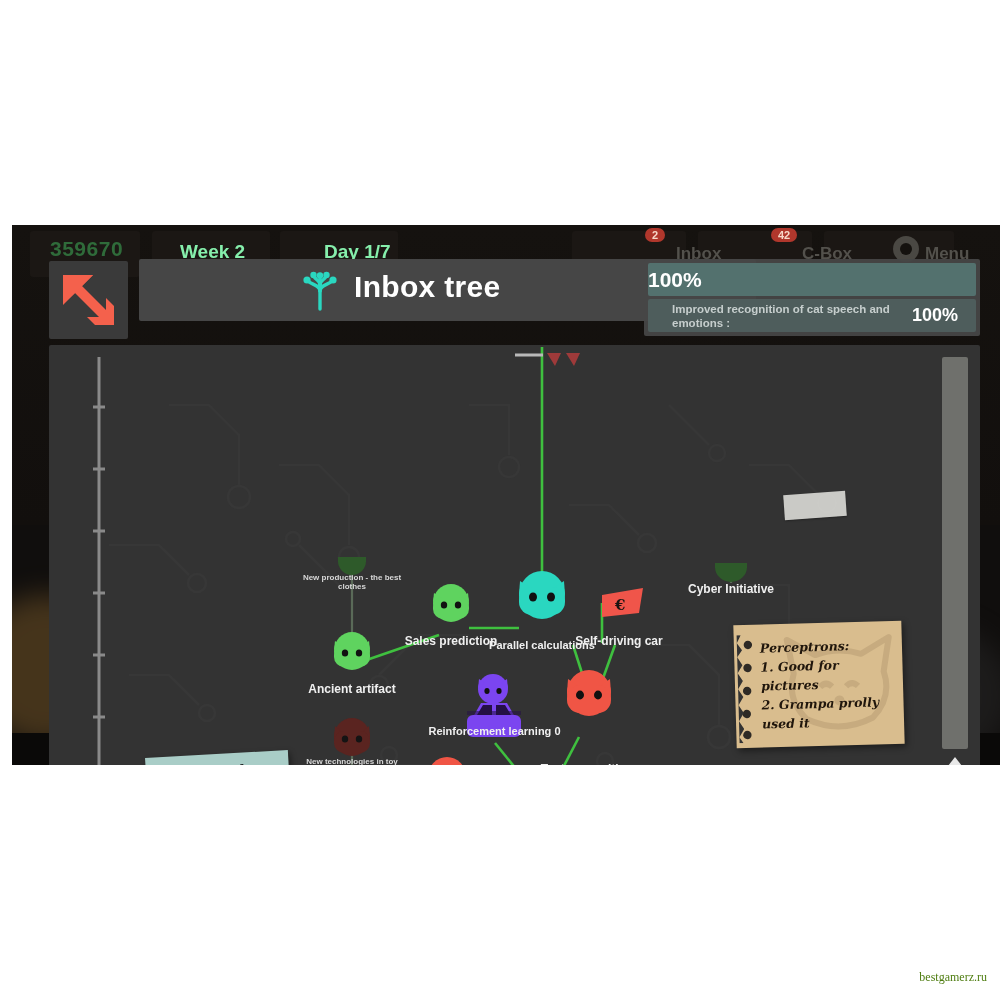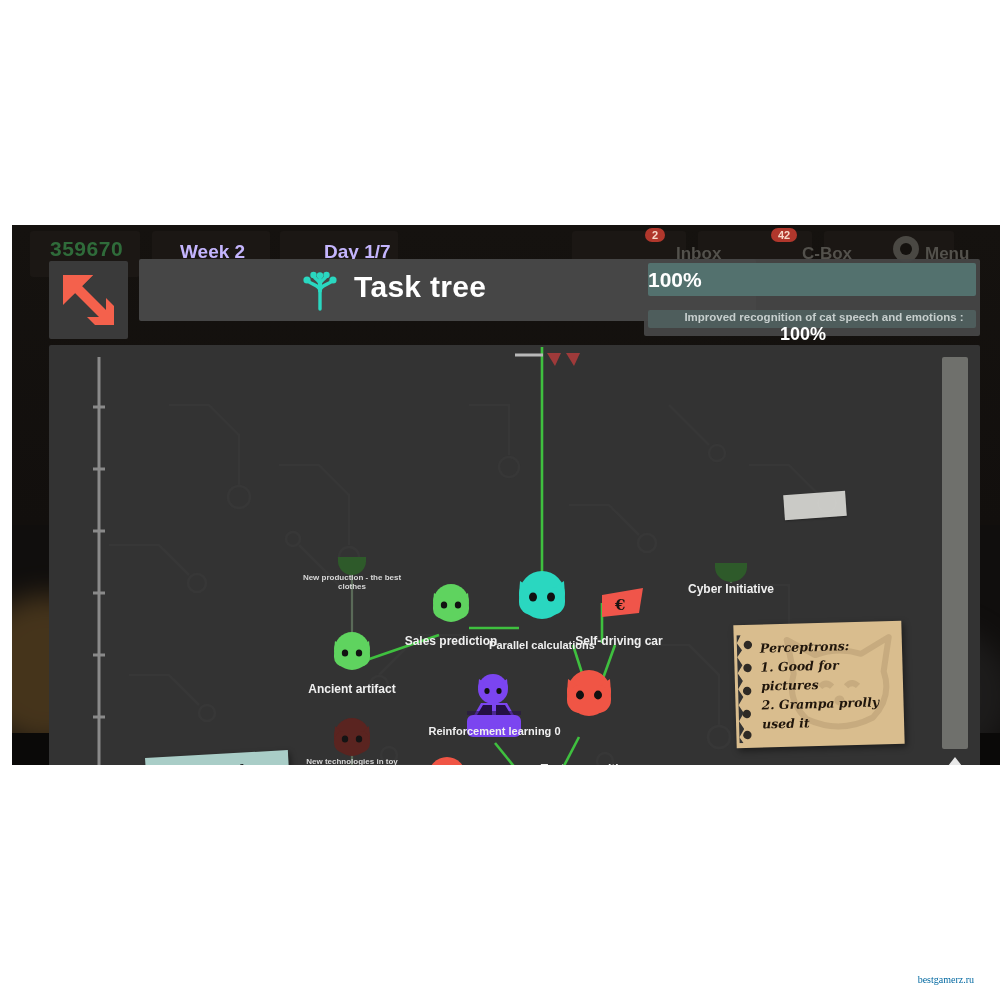--- a/index.html
+++ b/index.html
@@ -37,21 +37,21 @@
   }
   .bg-panel-dark {
     position:absolute; background:#1b1714; border-radius:3px;
   }
   .hud-money {
     position:absolute; left:38px; top:236px-225px;
     color:#2f6b3a; font-size:21px; font-weight:bold; letter-spacing:.5px;
     font-family:"Liberation Sans", sans-serif;
   }
   .hud-label {
-    position:absolute; color:#c4b5fd; font-size:19px; font-weight:bold;
+    position:absolute; color:#86efac; font-size:19px; font-weight:bold;
     white-space:nowrap;
   }
   .hud-badge {
     position:absolute; background:#b0372c; color:#f7d8c9;
     font-size:11px; font-weight:bold; border-radius:7px;
     padding:1px 7px; text-align:center;
   }
   .hud-btn-label {
     position:absolute; color:#53514c; font-size:17px; font-weight:bold;
     white-space:nowrap;
@@ -100,23 +100,23 @@
   }
   #progress-main .pm-label {
     color:#f2f2f2; font-size:16.5px; font-weight:bold;
     padding-left:10px; flex:1; white-space:nowrap;
   }
   #progress-main .pm-value {
     color:#ffffff; font-size:21px; font-weight:bold;
     padding-right:11px;
   }
   #progress-sub {
-    position: relative; margin-top:14px; height: 18px;
+    position: relative; margin-top:3px; height: 33px;
     background: #4e5d5c; border-radius: 2px;
-    display:flex; align-items:center;flex-direction:column;
+    display:flex; align-items:center;
   }
   #progress-sub .ps-label {
     color:#c6cecd; font-size:11.5px; font-weight:bold;
     padding-left:24px; flex:1; line-height:14px;
   }
   #progress-sub .ps-value {
     color:#ffffff; font-size:18px; font-weight:bold;
     padding-right:18px;
   }
 
@@ -195,22 +195,22 @@
   }
   #percep-tape {
     position:absolute; left:772px; top:268px;
     width:62px; height:25px;
     background:rgba(235,235,230,.82);
     transform: rotate(-4deg);
     box-shadow:0 1px 2px rgba(0,0,0,.3);
   }
 
   #watermark {
-    position:absolute; right:26px; bottom:15px;
-    color:#0369a1; font-size:10px;
+    position:absolute; right:13px; bottom:15px;
+    color:#4d7c0f; font-size:12px;
     font-family:"Liberation Serif", serif;
   }
 </style>
 </head>
 <body>
 
 <div id="game-viewport">
 
   <div class="bg-scene">
     <div class="bg-wall"></div>
@@ -255,21 +255,21 @@
         <path d="M22 16 C22 11 27 11 28 7"></path>
       </g>
       <g fill="#2ad7c0">
         <circle cx="9" cy="11" r="3.6"></circle>
           <circle cx="35" cy="11" r="3.6"></circle>
         <circle cx="15.5" cy="6" r="3.2"></circle>
           <circle cx="28.5" cy="6" r="3.2"></circle>
         <circle cx="22" cy="6.5" r="3.2"></circle>
       </g>
     </svg>
-    <div id="page-title">Task tree</div>
+    <div id="page-title">Inbox tree</div>
   </div>
 
   <div id="progress-panel">
     <div id="progress-main">
       <div class="pm-value">100%</div>
     </div>
     <div id="progress-sub">
       <div class="ps-label">Improved recognition of cat speech and emotions :</div>
       <div class="ps-value">100%</div>
     </div>

